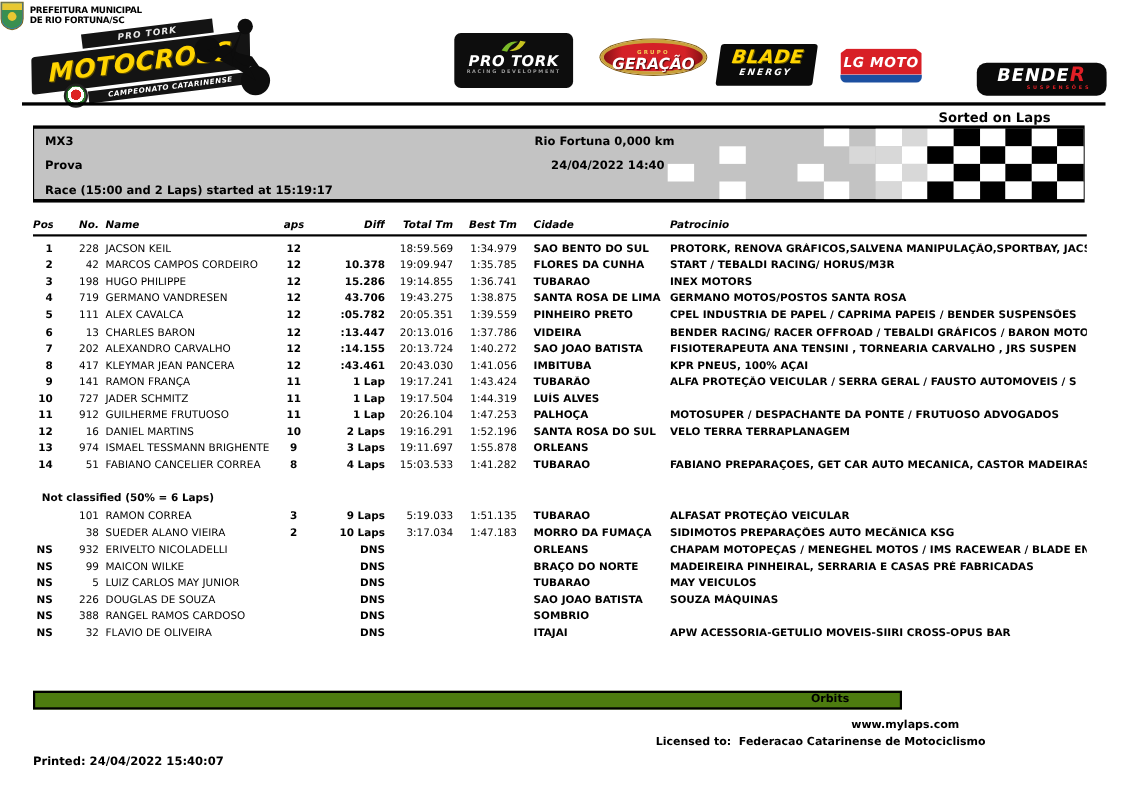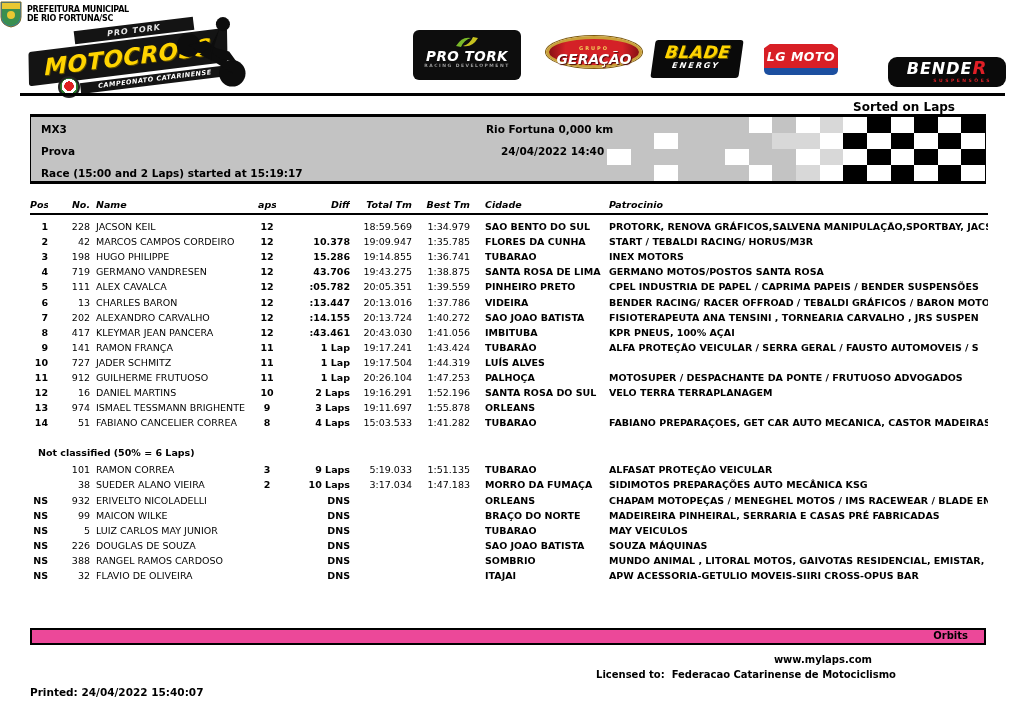--- a/index.html
+++ b/index.html
@@ -86,22 +86,22 @@
   .c-laps { text-align:center; font-weight:bold; }
   .c-diff { text-align:right; font-weight:bold; }
   .c-total { text-align:right; }
   .c-best { text-align:right; }
   .c-city { padding-left:15px; font-weight:bold; }
   .c-sponsor { padding-left:5px; font-weight:bold; }
   .classified { margin-top:4px; }
   .nc-label { margin-top:17px; height:15px; font-weight:bold; padding-left:8px; font-size:9.5px; }
 
   
-  .orbits-bar { position:absolute; left:30px; top:628px; width:956px; height:17px; background:#ec4899;
-                border:2px solid #000; text-align:right; padding-right:16px; font-size:10px; font-weight:bold; line-height:12px; }
+  .orbits-bar { position:absolute; left:30px; top:628px; width:790px; height:17px; background:#4d7c0f;
+                border:2px solid #000; text-align:right; padding-right:46px; font-size:10px; font-weight:bold; line-height:12px; }
   .website  { position:absolute; right:152px; top:654px; font-size:10px; font-weight:bold; }
   .licensed { position:absolute; right:128px; top:669px; font-size:10px; font-weight:bold; white-space:pre; }
   .printed  { position:absolute; left:30px; top:686px; font-size:10.5px; font-weight:bold; }
 </style>
 </head>
 <body>
 
 <div class="page">
 
   <div class="brandbar">
@@ -482,21 +482,20 @@
         </div>
         <div class="trow">
           <div class="cell c-pos">NS</div>
           <div class="cell c-no">388</div>
           <div class="cell c-name">RANGEL RAMOS CARDOSO</div>
           <div class="cell c-laps"></div>
           <div class="cell c-diff">DNS</div>
           <div class="cell c-total"></div>
           <div class="cell c-best"></div>
           <div class="cell c-city">SOMBRIO</div>
-          <div class="cell c-sponsor">MUNDO ANIMAL , LITORAL MOTOS, GAIVOTAS RESIDENCIAL, EMISTAR,</div>
         </div>
         <div class="trow">
           <div class="cell c-pos">NS</div>
           <div class="cell c-no">32</div>
           <div class="cell c-name">FLAVIO DE OLIVEIRA</div>
           <div class="cell c-laps"></div>
           <div class="cell c-diff">DNS</div>
           <div class="cell c-total"></div>
           <div class="cell c-best"></div>
           <div class="cell c-city">ITAJAI</div>

